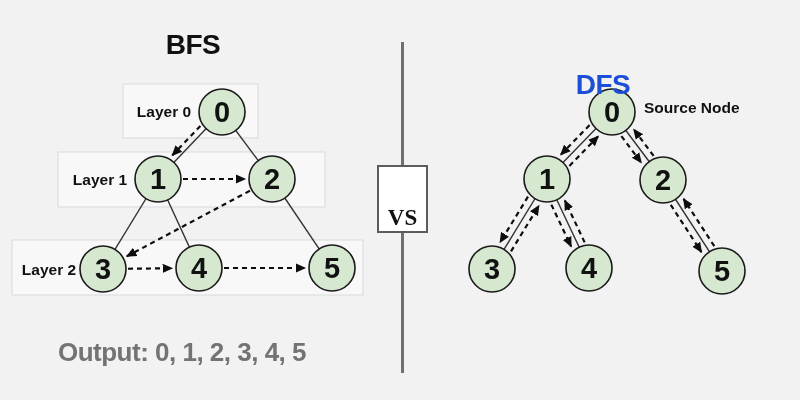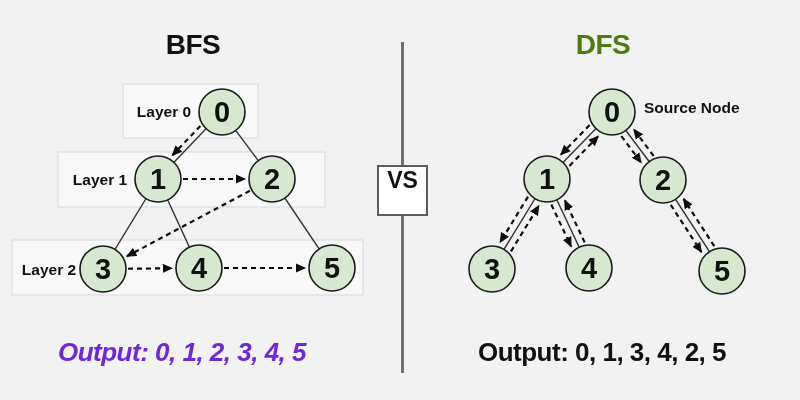--- a/index.html
+++ b/index.html
@@ -39,27 +39,28 @@
     left: 401px;
     top: 42px;
     width: 3px;
     height: 331px;
   }
   .vs-box {
     position: absolute;
     left: 377px;
     top: 165px;
     width: 51px;
-    height: 51px;
+    height: 68px;
     box-sizing: border-box;
     display: flex;
-    align-items: flex-start;
+    align-items: flex-end;
     justify-content: center;
     font-size: 23px;
     font-weight: 700;
+    font-family: Liberation Serif, serif;
   }
   #diagram-svg {
     position: absolute;
     left: 0;
     top: 0;
   }
   svg text { font-family: "Liberation Sans", sans-serif; }
 </style>
 </head>
 <body style="background: rgb(242, 242, 242);">
@@ -123,22 +124,21 @@
       <circle cx="492" cy="269" r="23" fill="#d7e8d1" stroke="#1a1a1a" stroke-width="1.6"></circle>
       <text x="492" y="279" text-anchor="middle" font-size="29" font-weight="700" fill="#111111">3</text>
       <circle cx="589" cy="268" r="23" fill="#d7e8d1" stroke="#1a1a1a" stroke-width="1.6"></circle>
       <text x="589" y="278" text-anchor="middle" font-size="29" font-weight="700" fill="#111111">4</text>
       <circle cx="722" cy="271" r="23" fill="#d7e8d1" stroke="#1a1a1a" stroke-width="1.6"></circle>
       <text x="722" y="281" text-anchor="middle" font-size="29" font-weight="700" fill="#111111">5</text>
       <text x="644" y="113" font-size="15.5" font-weight="700" fill="#111111">Source Node</text>
     </svg>
 
   <div class="panel-title left" style="color: rgb(17, 17, 17);">BFS</div>
-  <div class="panel-title right" style="color: #4d7c0f;">DFS</div>
+  <div class="panel-title right" style="color: #1d4ed8; margin-top: 40px;">DFS</div>
 
   <div class="divider-line" style="background: rgb(112, 112, 112);"></div>
   <div class="vs-box" style="background: rgb(255, 255, 255); border: 2.5px solid rgb(92, 92, 92); color: rgb(17, 17, 17);">
     <span>VS</span>
   </div>
 
-  <div class="output-text left" style="color: #6d28d9; font-style: italic;">Output: 0, 1, 2, 3, 4, 5</div>
-  <div class="output-text right" style="color: rgb(17, 17, 17);">Output: 0, 1, 3, 4, 2, 5</div>
+  <div class="output-text left" style="color: #737373;">Output: 0, 1, 2, 3, 4, 5</div>
 </div>
 
 </body></html>

